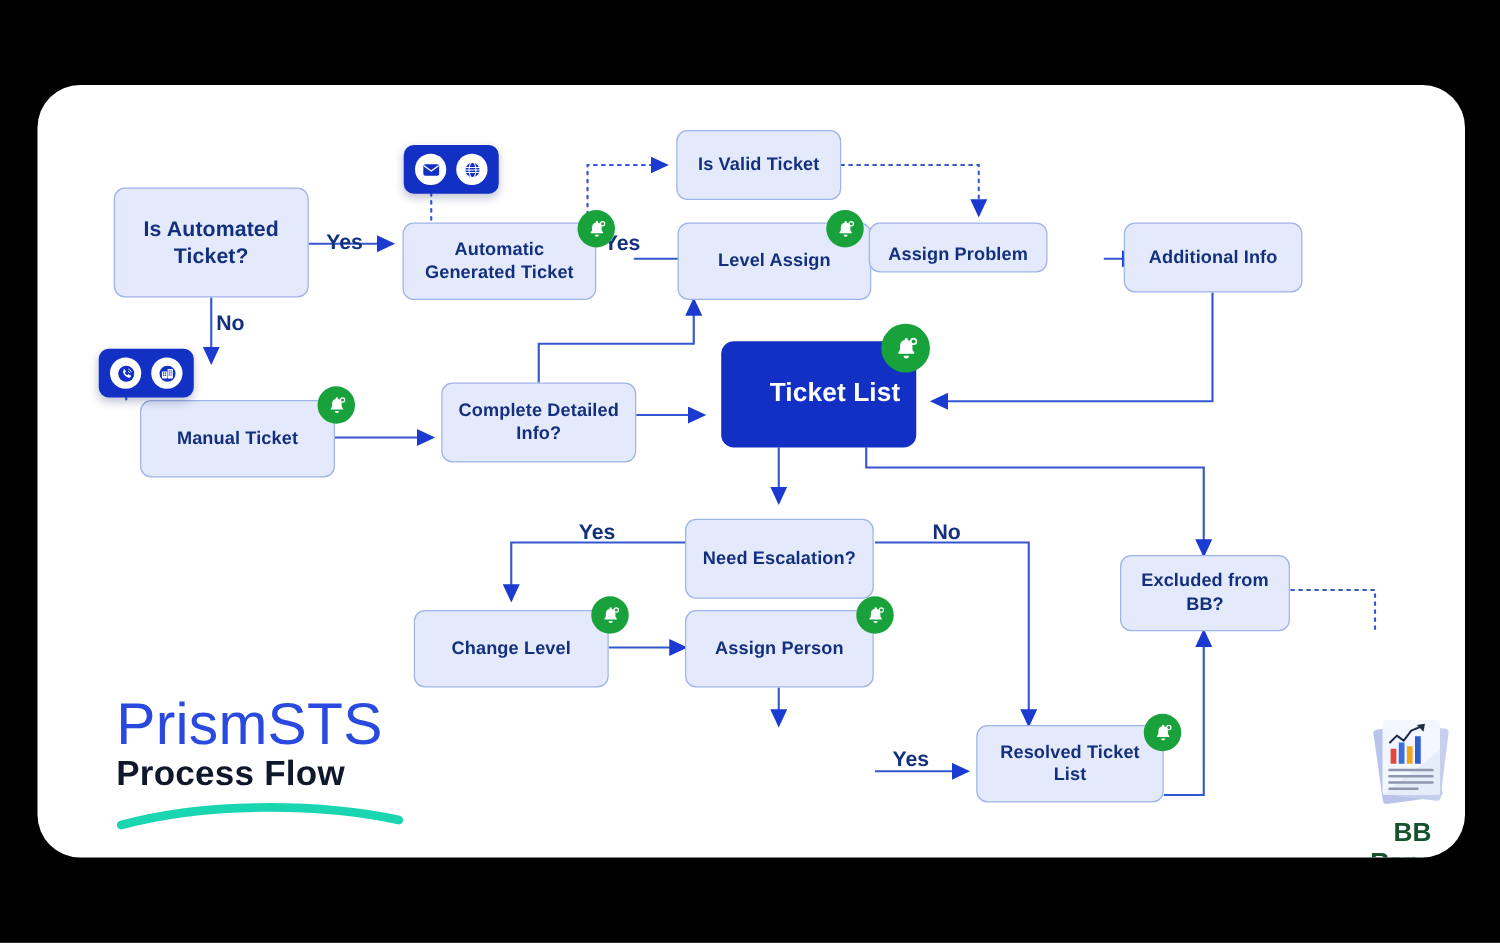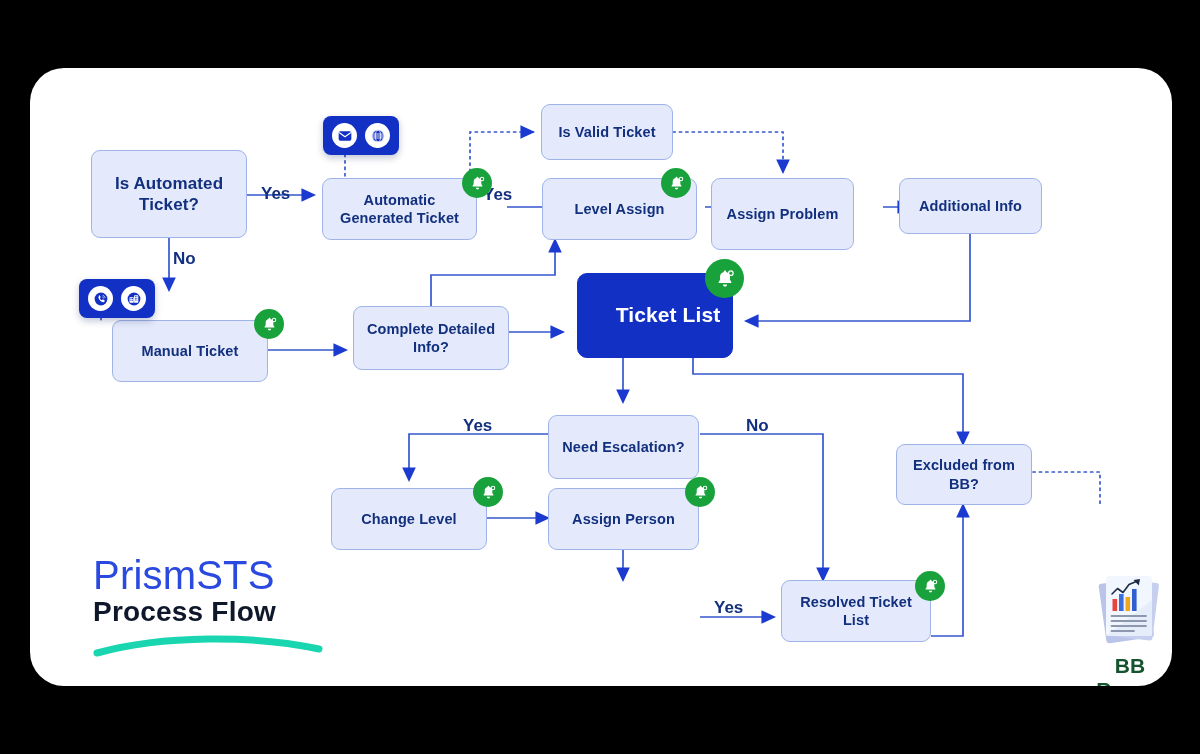--- a/index.html
+++ b/index.html
@@ -22,21 +22,21 @@
   .badge.big{width:39px;height:39px;}
   .badge svg{width:17px;height:17px;}
   .badge.big svg{width:22px;height:22px;}
 
   .chip{position:absolute;background:#1330c4;border-radius:8px;display:flex;align-items:center;
         gap:8px;padding:7px 9px;box-shadow:0 3px 7px rgba(10,25,90,.25);}
   .chip .ic{width:25px;height:25px;border-radius:50%;background:#fff;display:flex;align-items:center;justify-content:center;}
   .chip .ic svg{width:16px;height:16px;}
 
   #brand{position:absolute;left:63px;top:487px;width:320px;}
-  #brand .l1{color:#2a49de;font-size:40px;font-weight:400;line-height:1.0;letter-spacing:.2px;}
+  #brand .l1{color:#2a49de;font-size:47px;font-weight:400;line-height:1.0;letter-spacing:.2px;}
   #brand .l2{color:#0f172a;font-size:28px;font-weight:700;line-height:1.2;letter-spacing:.2px;}
   #brand .swoosh{margin-top:4px;}
 
   #bbreport{position:absolute;left:1060px;top:498px;width:80px;text-align:center;}
   #bbreport .cap{color:#14532d;font-size:21px;font-weight:600;margin-top:4px;}
 </style>
 </head>
 <body>
 
 <div id="stage">
@@ -115,21 +115,21 @@
     </div>
 
     <div class="node" style="left:511px;top:36px;width:132px;height:56px;">
       <span>Is Valid Ticket</span>
     </div>
 
     <div class="node" style="left:512px;top:110px;width:155px;height:62px;">
       <span>Level Assign</span>
     </div>
 
-    <div class="node" style="left:681px;top:110px;width:143px;height:72px;">
+    <div class="node" style="left:665px;top:110px;width:143px;height:40px;align-items:flex-end;">
       <span>Assign Problem</span>
     </div>
 
     <div class="node" style="left:869px;top:110px;width:143px;height:56px;">
       <span>Additional Info</span>
     </div>
 
     <div class="node" style="left:323px;top:238px;width:156px;height:64px;">
       <span>Complete Detailed Info?</span>
     </div>

